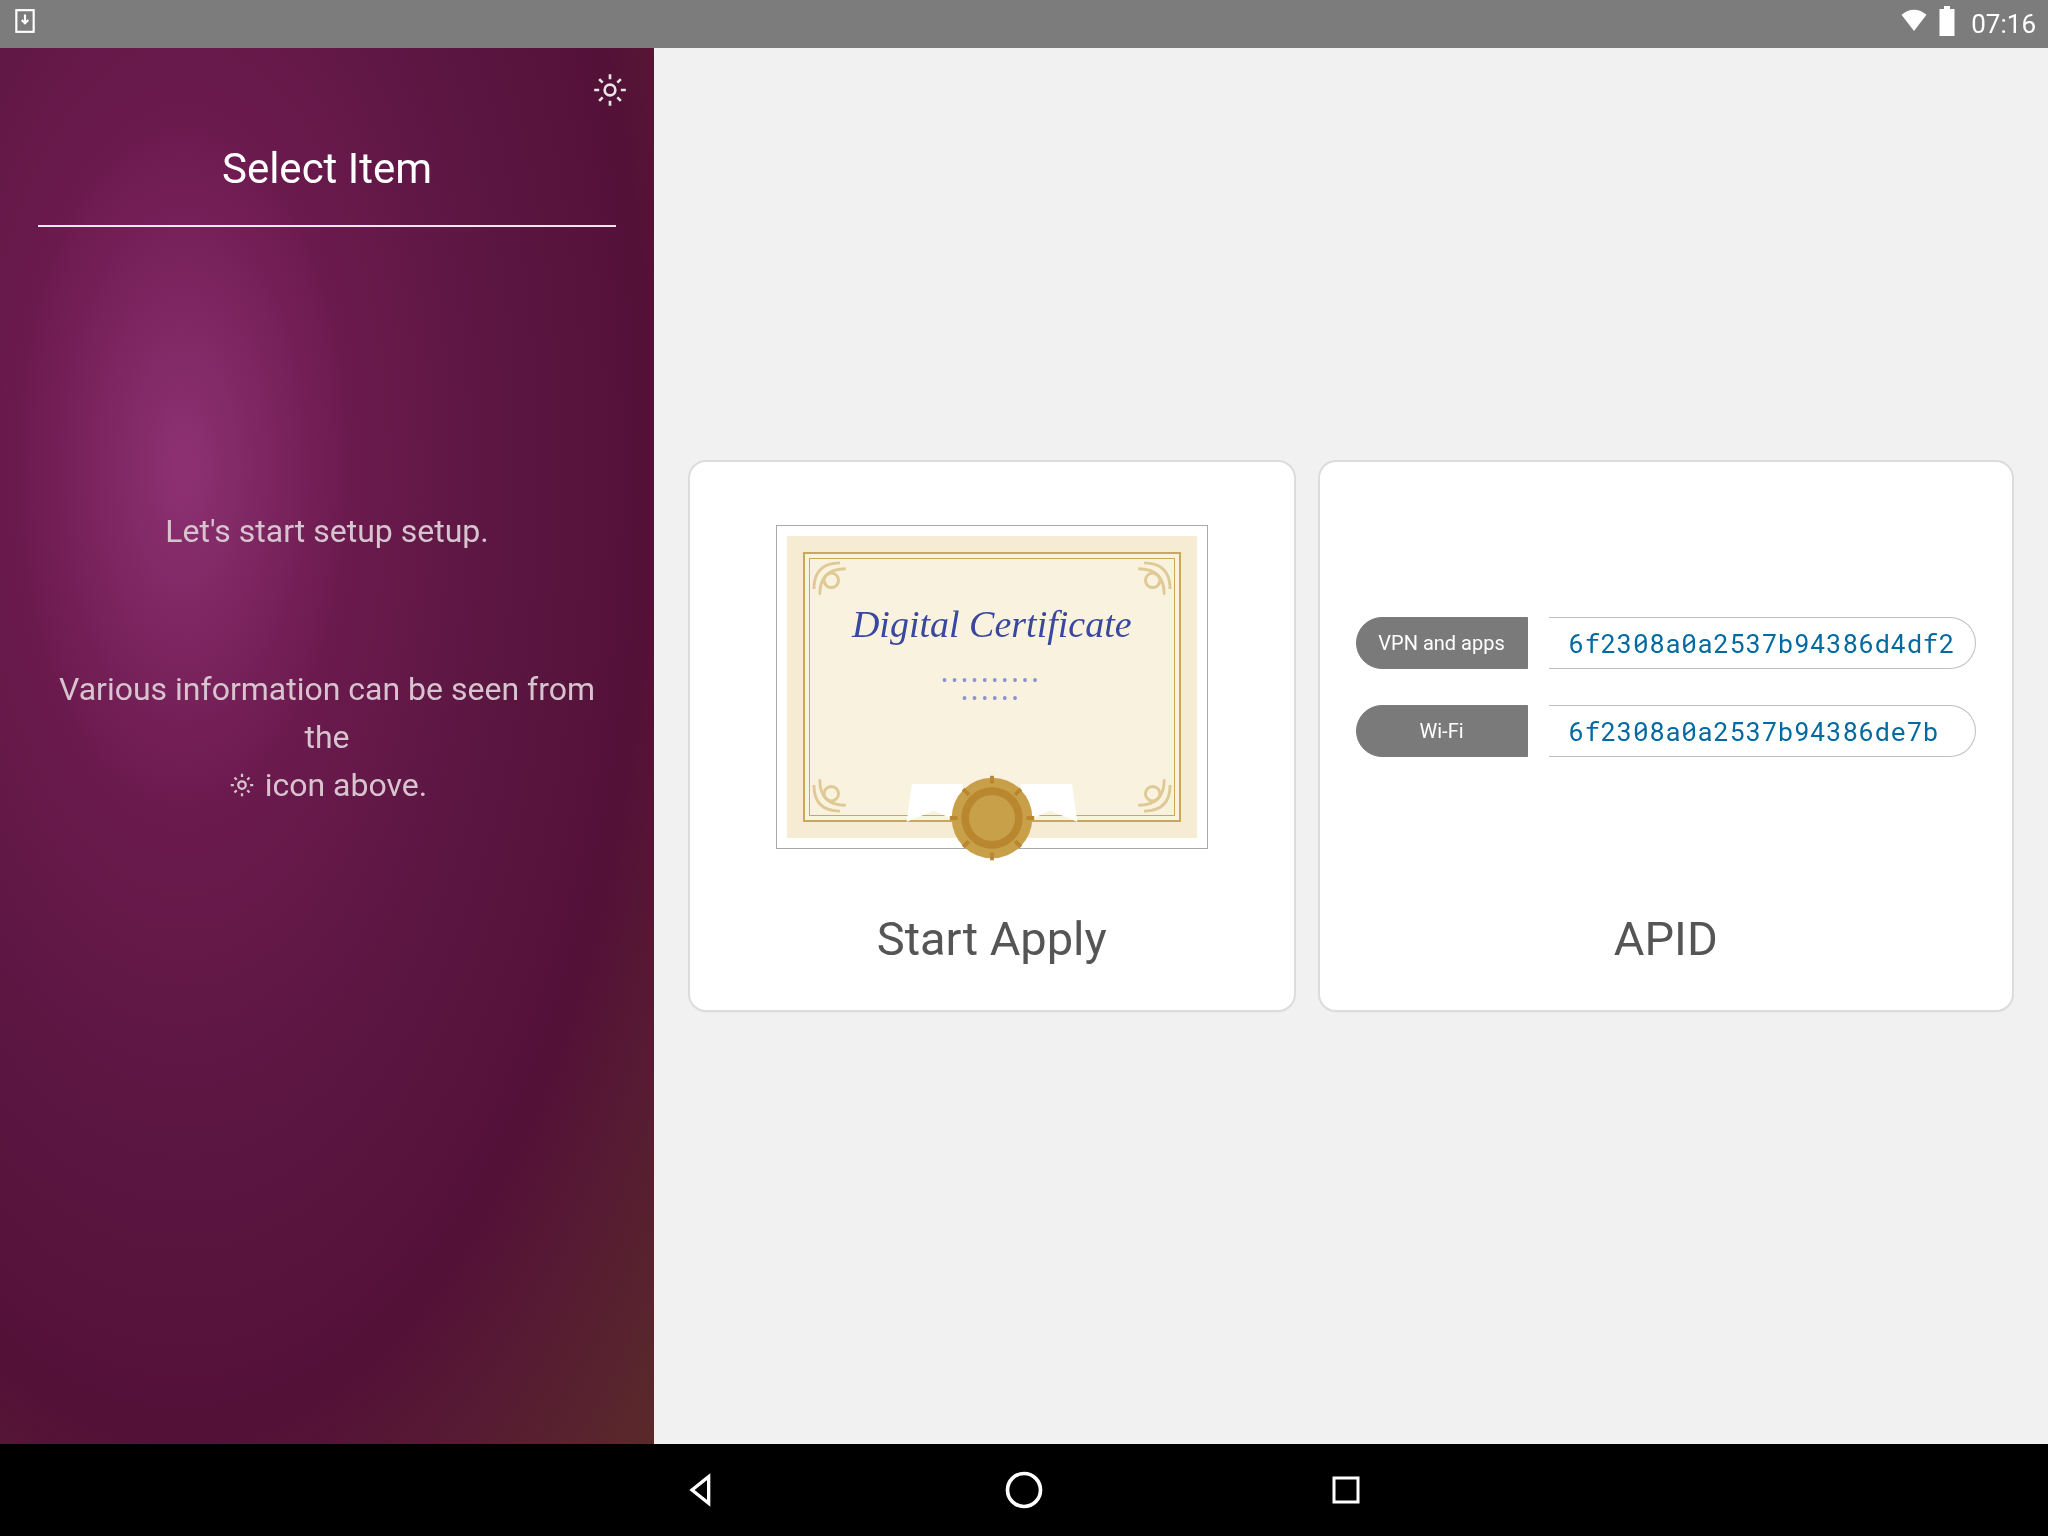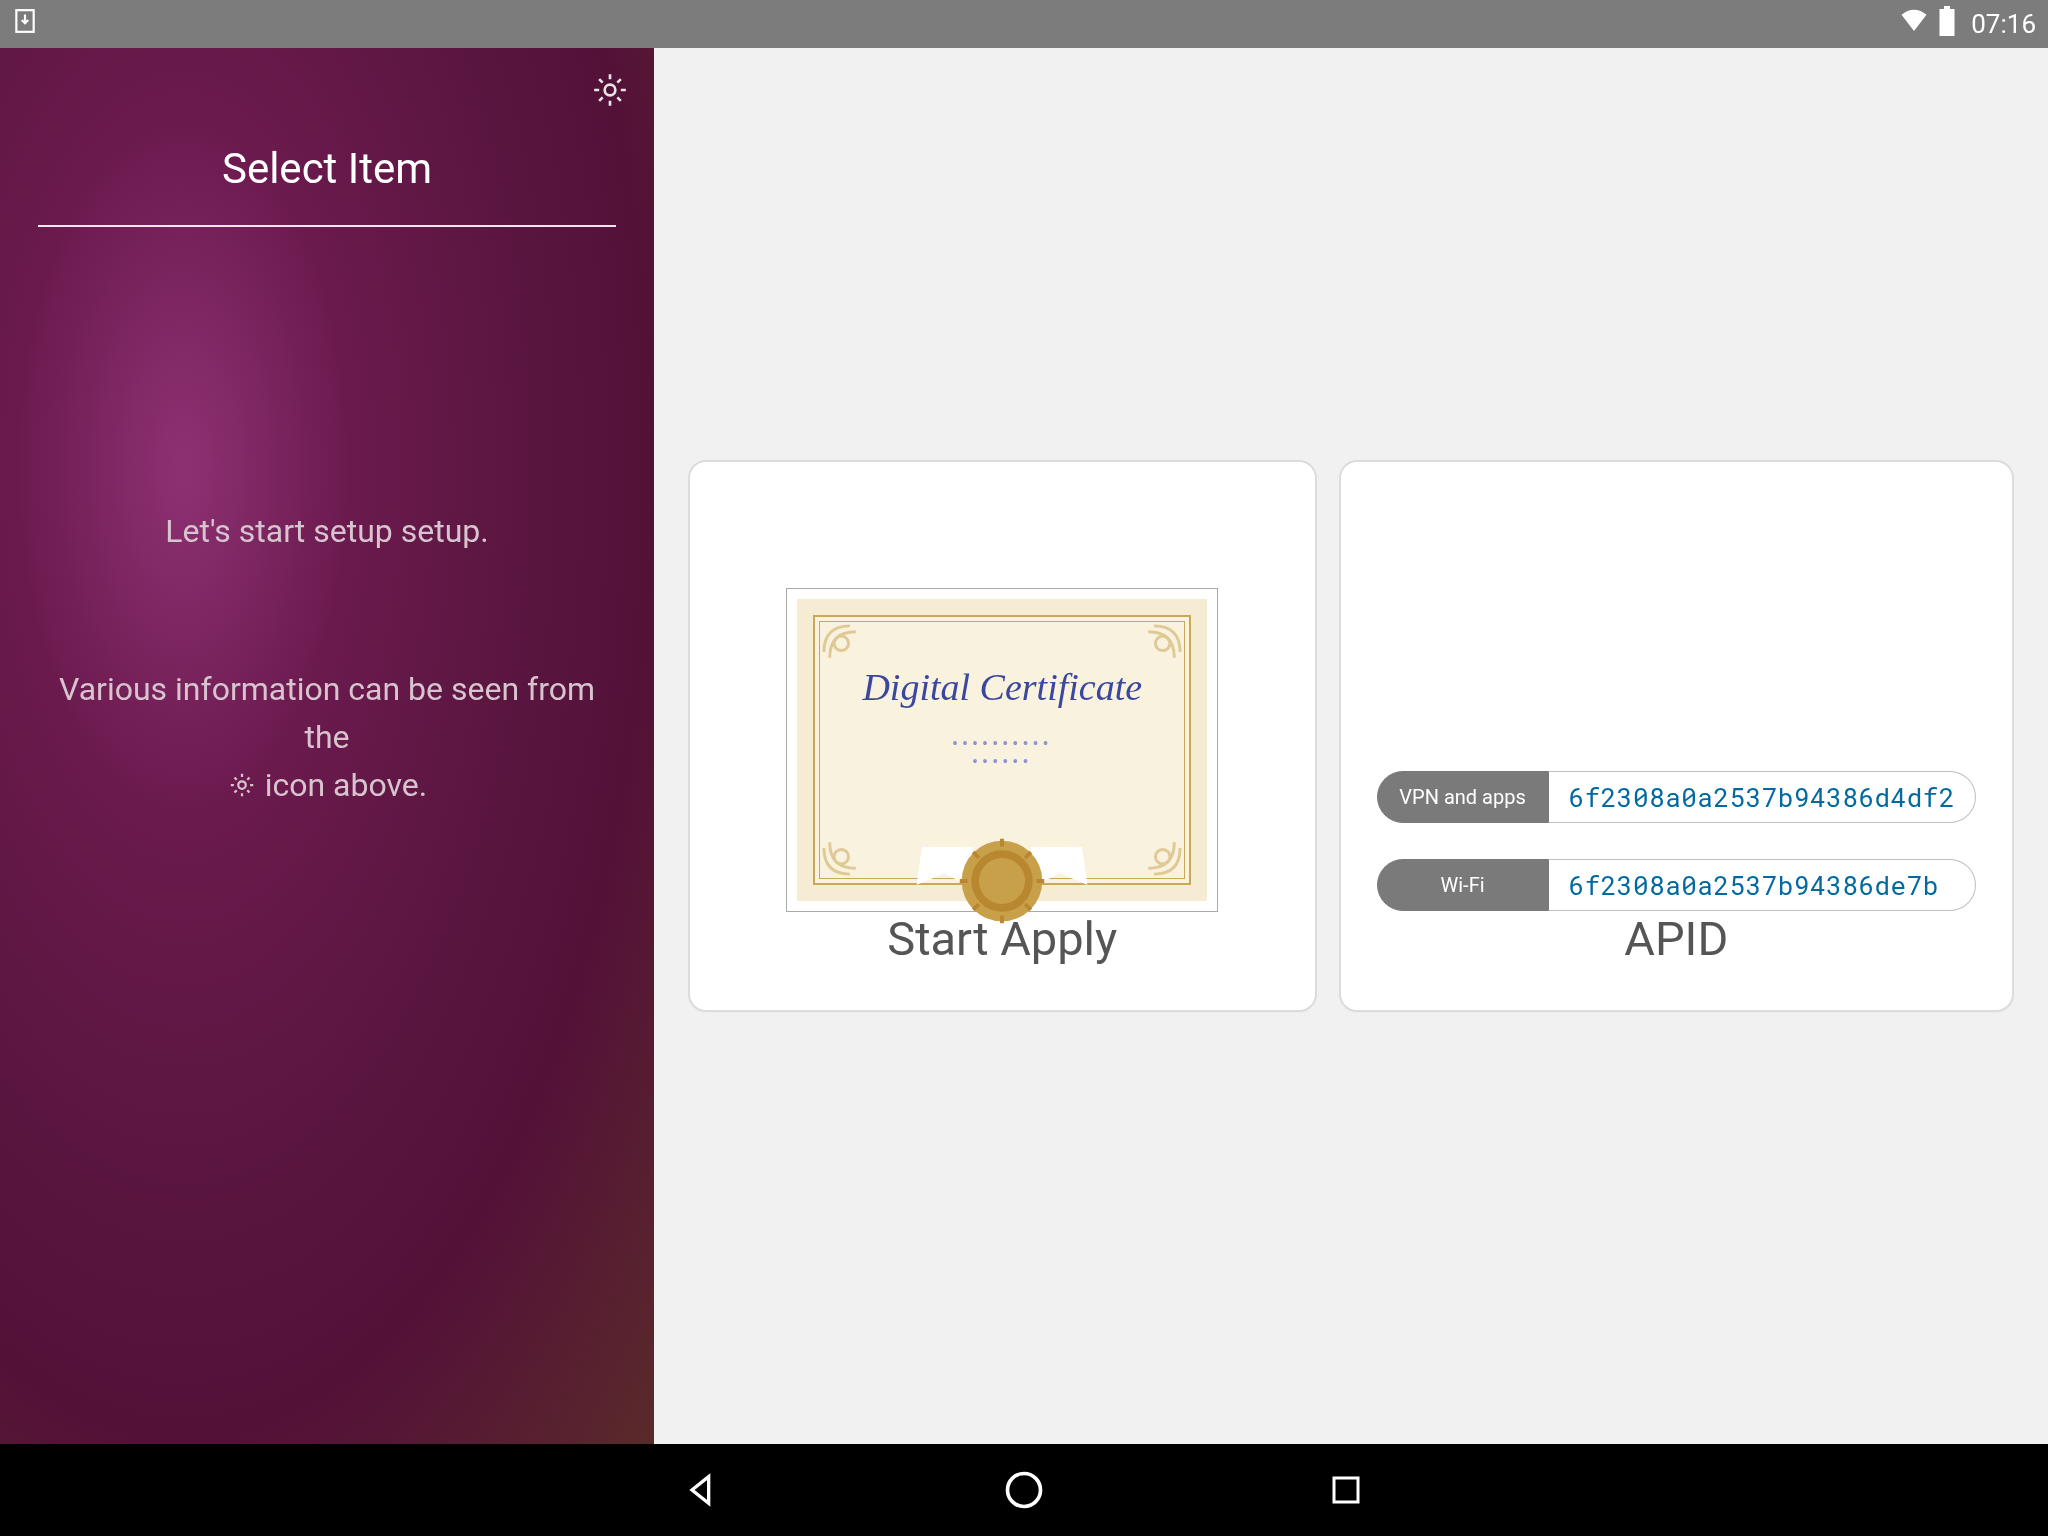--- a/index.html
+++ b/index.html
@@ -84,21 +84,21 @@
     border: 2px solid #dcdcdc;
     border-radius: 18px;
     height: 552px;
     display: flex;
     flex-direction: column;
     justify-content: space-between;
     padding: 0 0 44px 0;
     box-shadow: 0 1px 0 rgba(0,0,0,.02);
     cursor: pointer;
   }
-  .card-content { flex: 1; display: flex; align-items: flex-end; justify-content: center; }
+  .card-content { flex: 1; display: flex; align-items: center; justify-content: center; }
   .card-title {
     text-align: center;
     font-size: 47px;
     color: #555;
     font-weight: 400;
   }
 
   
   .cert {
     width: 430px;
@@ -168,20 +168,21 @@
   .cc-tl { top: 6px; left: 6px; }
   .cc-tr { top: 6px; right: 6px; transform: scaleX(-1); }
   .cc-bl { bottom: 6px; left: 6px; transform: scaleY(-1); }
   .cc-br { bottom: 6px; right: 6px; transform: scale(-1,-1); }
 
   
   .apid-rows { width: 100%; padding: 0 36px; display: flex; flex-direction: column; gap: 36px; }
   .pill-row {
     display: flex;
     height: 52px;
+    gap: 21px;
   }
   .pill-left {
     background: #7a7a7a;
     color: #fff;
     font-size: 20px;
     border-radius: 26px 0 0 26px;
     border: 1px solid #7a7a7a;
     display: flex;
     align-items: center;
     justify-content: center;

